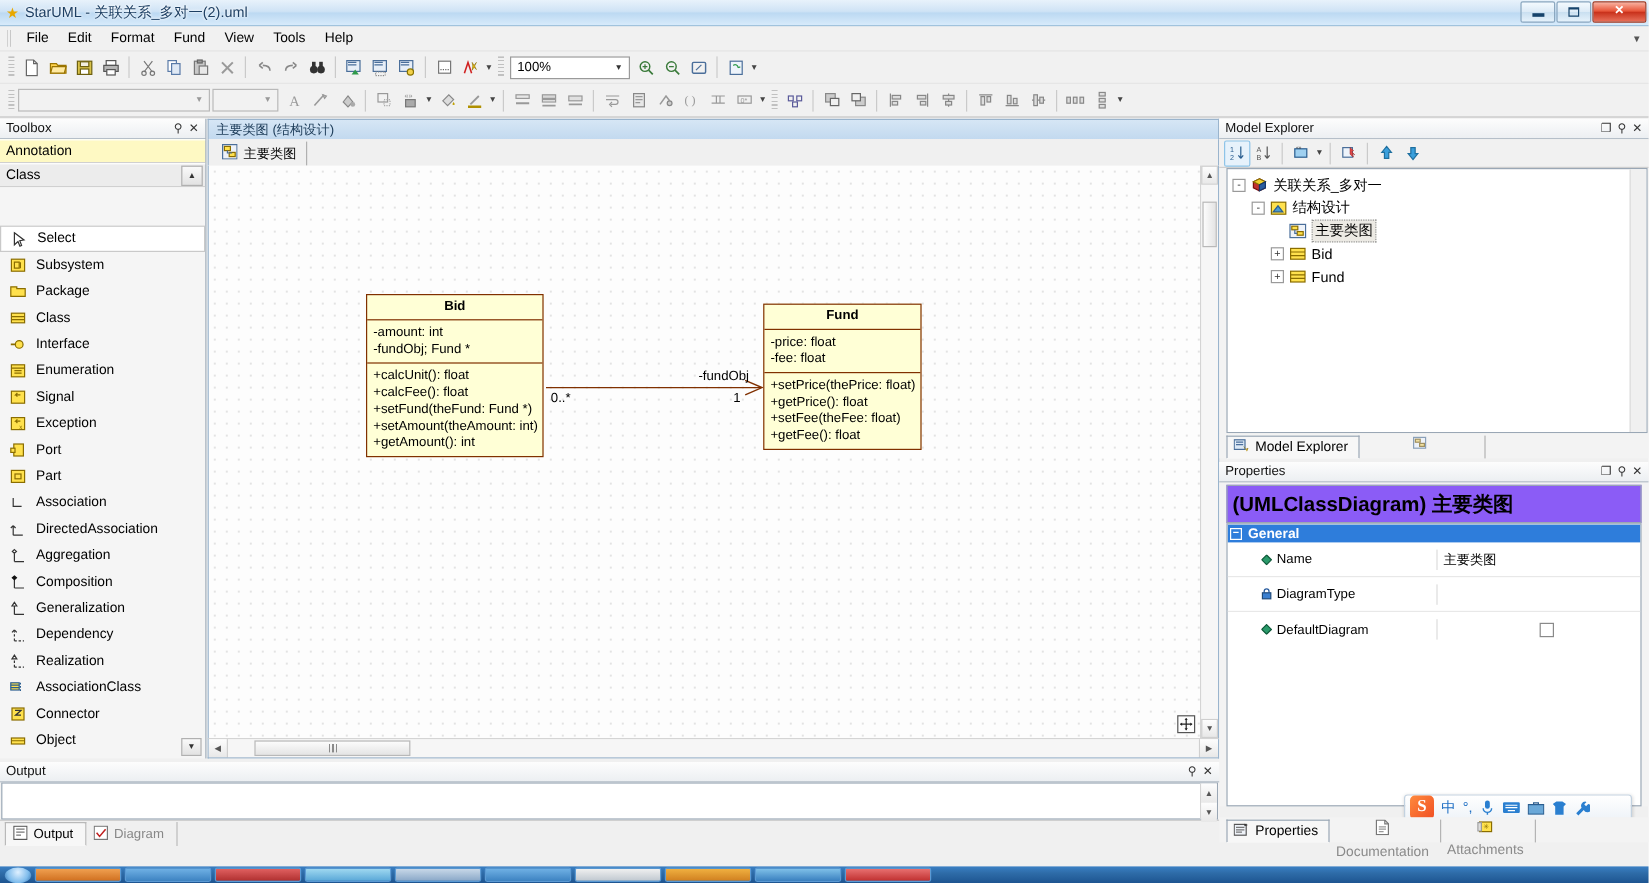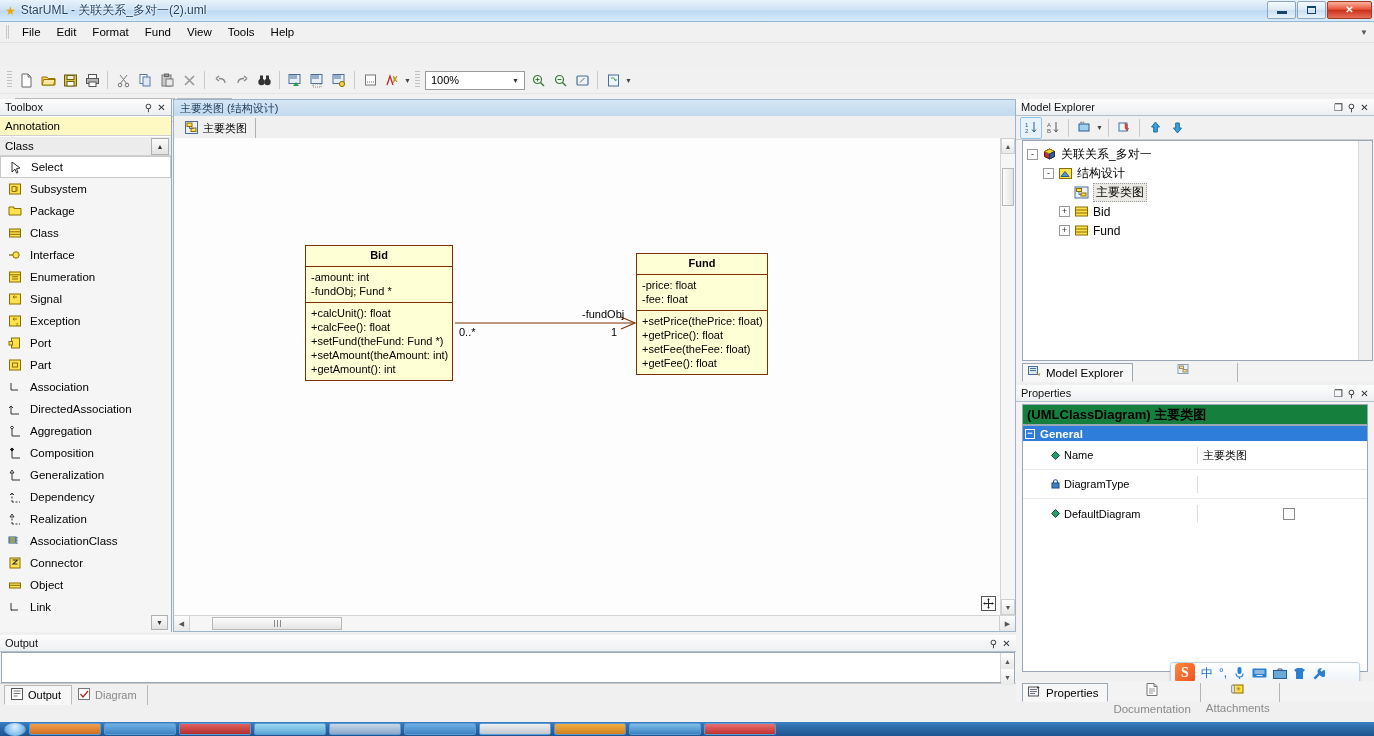--- a/index.html
+++ b/index.html
@@ -55,21 +55,21 @@
   .menubar .grip { width: 4px; height: 14px; margin-right: 4px;
     background: repeating-linear-gradient(90deg,#c8c8c8 0 1px,transparent 1px 2px); }
   .menu-item {
     padding: 3px 8px; font-size: 11.5px; color: #000; cursor: default; white-space: nowrap;
   }
 
   
   .toolbar {
     position: absolute; left: 0; width: 1374px;
     background: #f1f1f1;
-    display: flex; align-items: center; padding-left: 4px; margin-top: 24px;
+    display: flex; align-items: center; padding-left: 4px;
   }
   .toolbar-1 { top: 43px; height: 27px; border-bottom: 1px solid #e6e6e6; }
   .toolbar-2 { top: 70px; height: 28px; border-bottom: 1px solid #c4c4c4; }
   .tgrip { width: 5px; height: 18px; margin: 0 3px;
     background: repeating-linear-gradient(180deg,#c0c0c0 0 1px,transparent 1px 3px); flex:none;}
   .tbtn {
     width: 22px; height: 22px; display: flex; align-items: center; justify-content: center;
     flex: none; border: 1px solid transparent; border-radius: 2px;
   }
   .tsep { width: 1px; height: 18px; background: #cacaca; margin: 0 4px; flex: none; }
@@ -120,21 +120,21 @@
     margin-left: auto; width: 18px; height: 17px; border: 1px solid #b0b0b0;
     background: linear-gradient(180deg,#fafafa,#e2e2e2);
     display:flex; align-items:center; justify-content:center; font-size:7px; color:#333;
     margin-right: 2px;
   }
   .tbx-list { flex: 1; background: #f5f5f5; overflow: hidden; position: relative; }
   .tbx-item {
     height: 22px; display: flex; align-items: center; padding-left: 7px;
     font-size: 11.5px; color: #000;
   }
-  .tbx-item.sel { background: #ffffff; border: 1px solid #c9c9c9; height: 22px; }
+  .tbx-item.sel { background: #ffffff; border: 1px solid #c9c9c9; height: 22px; margin-top: 32px; }
   .tbx-ico { width: 16px; height: 16px; margin-right: 7px; flex: none;
              display:flex; align-items:center; justify-content:center; }
   .tbx-scroll-down {
     position: absolute; bottom: 2px; right: 3px; width: 17px; height: 15px;
     border: 1px solid #b0b0b0; background: linear-gradient(180deg,#fafafa,#e2e2e2);
     display:flex; align-items:center; justify-content:center; font-size:7px; color:#333;
   }
 
   
   .editor {
@@ -278,23 +278,23 @@
   .mtab.active { background: #f7f7f7; border-top: 1px solid #9aa7b5;
                  border-left: 1px solid #9aa7b5; border-right: 1px solid #9aa7b5;
                  border-bottom: 1px solid #f7f7f7; font-weight: normal; }
   .mtab.inactive { color: #8a8a8a; flex-direction: column; }
 
   .props-panel {
     position: absolute; left: 1016px; top: 385px; width: 358px; height: 287px;
     display: flex; flex-direction: column; background: #f3f3f3;
   }
   .props-title {
-    height: 21px; background: #15803d; border: 1px solid #9aa7b5; margin: 0 6px;
+    height: 32px; background: #8b5cf6; border: 1px solid #9aa7b5; margin: 0 6px;
     display: flex; align-items: center; padding-left: 4px;
-    font-size: 13px; font-weight: bold; color: #000; flex: none;
+    font-size: 17px; font-weight: bold; color: #000; flex: none;
   }
   .props-grid { flex: 1; background: #fff; border: 1px solid #9aa7b5; margin: 0 6px;
                 overflow: hidden; }
   .pg-group {
     height: 15px; background: #2e7ddb; color: #fff; font-weight: bold; font-size: 11.5px;
     display: flex; align-items: center; padding-left: 2px;
   }
   .pg-exp { width: 10px; height: 10px; border: 1px solid #fff; background: #2e7ddb;
             display:flex; align-items:center; justify-content:center; font-size: 9px;
             line-height:1; margin-right: 5px; flex:none; }

